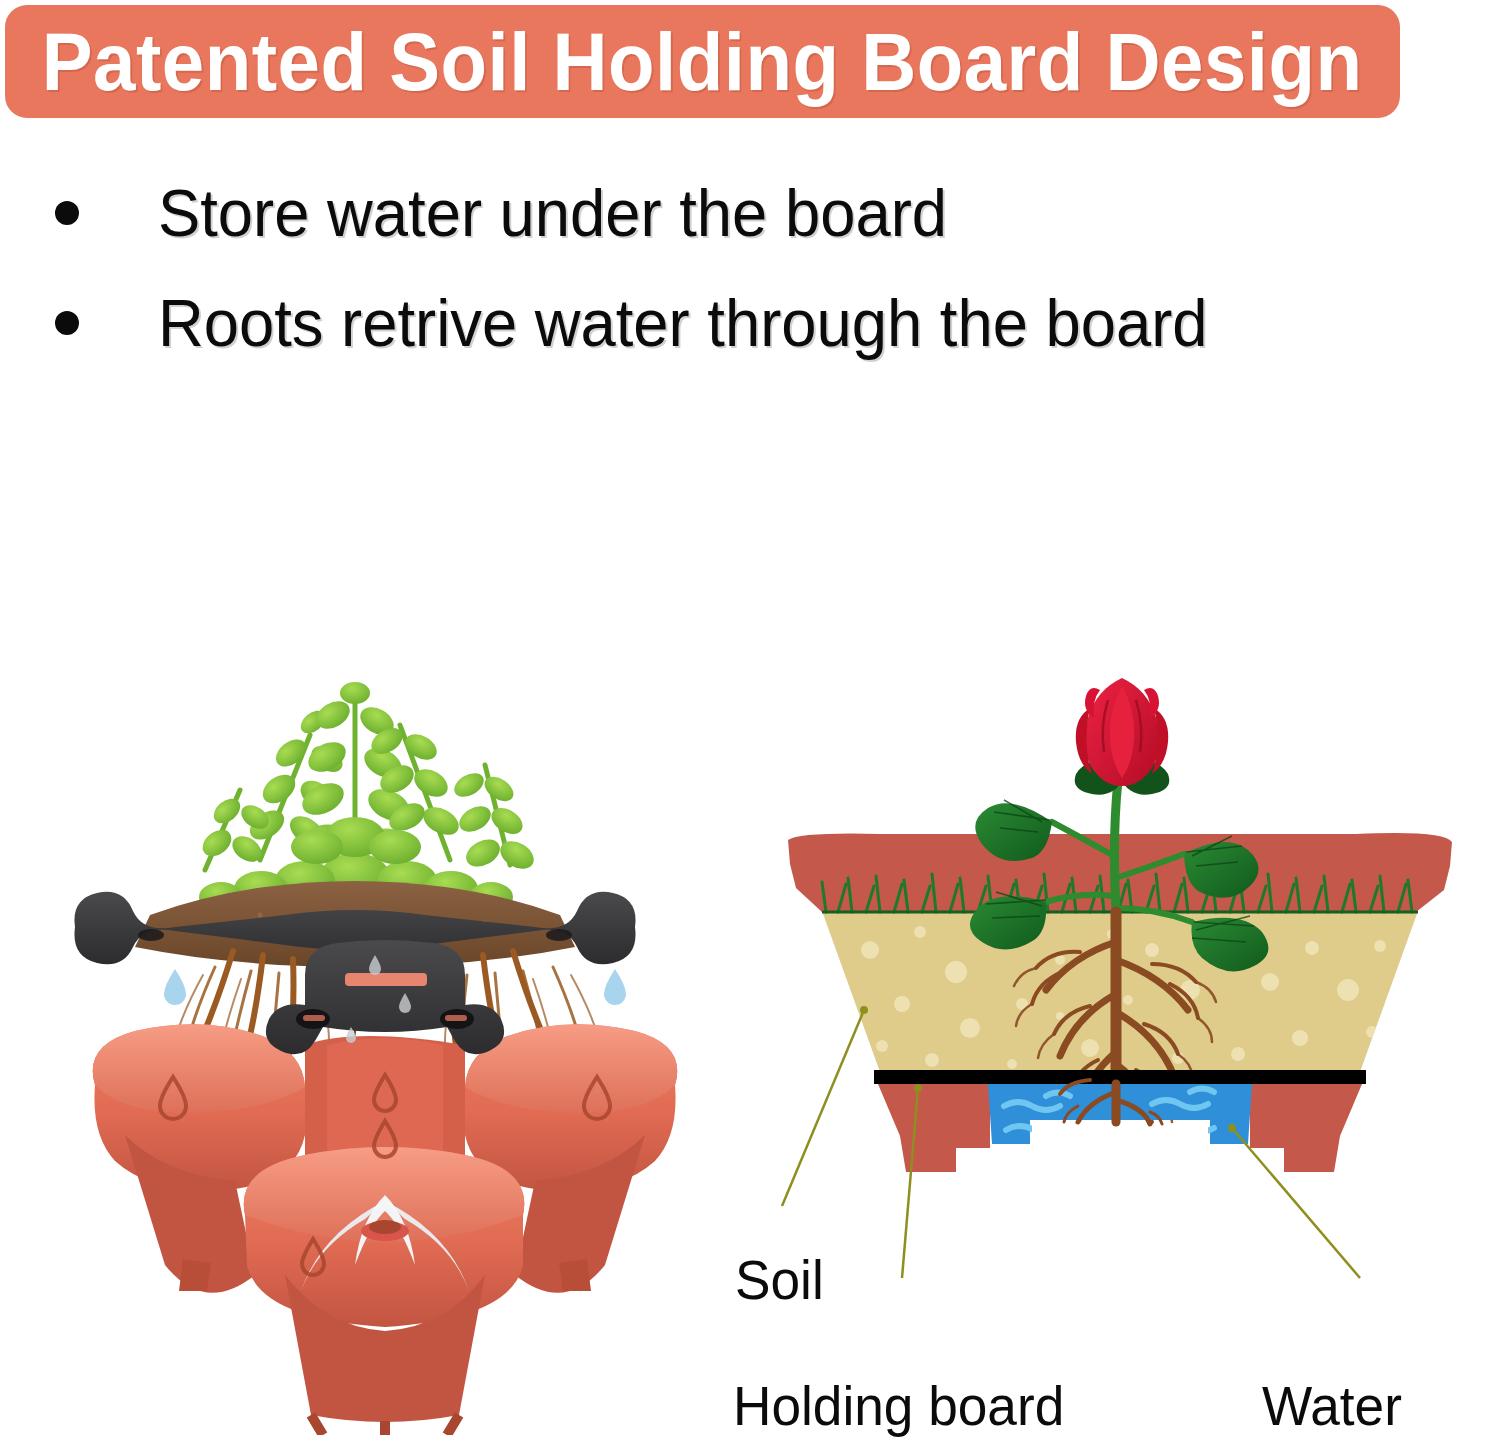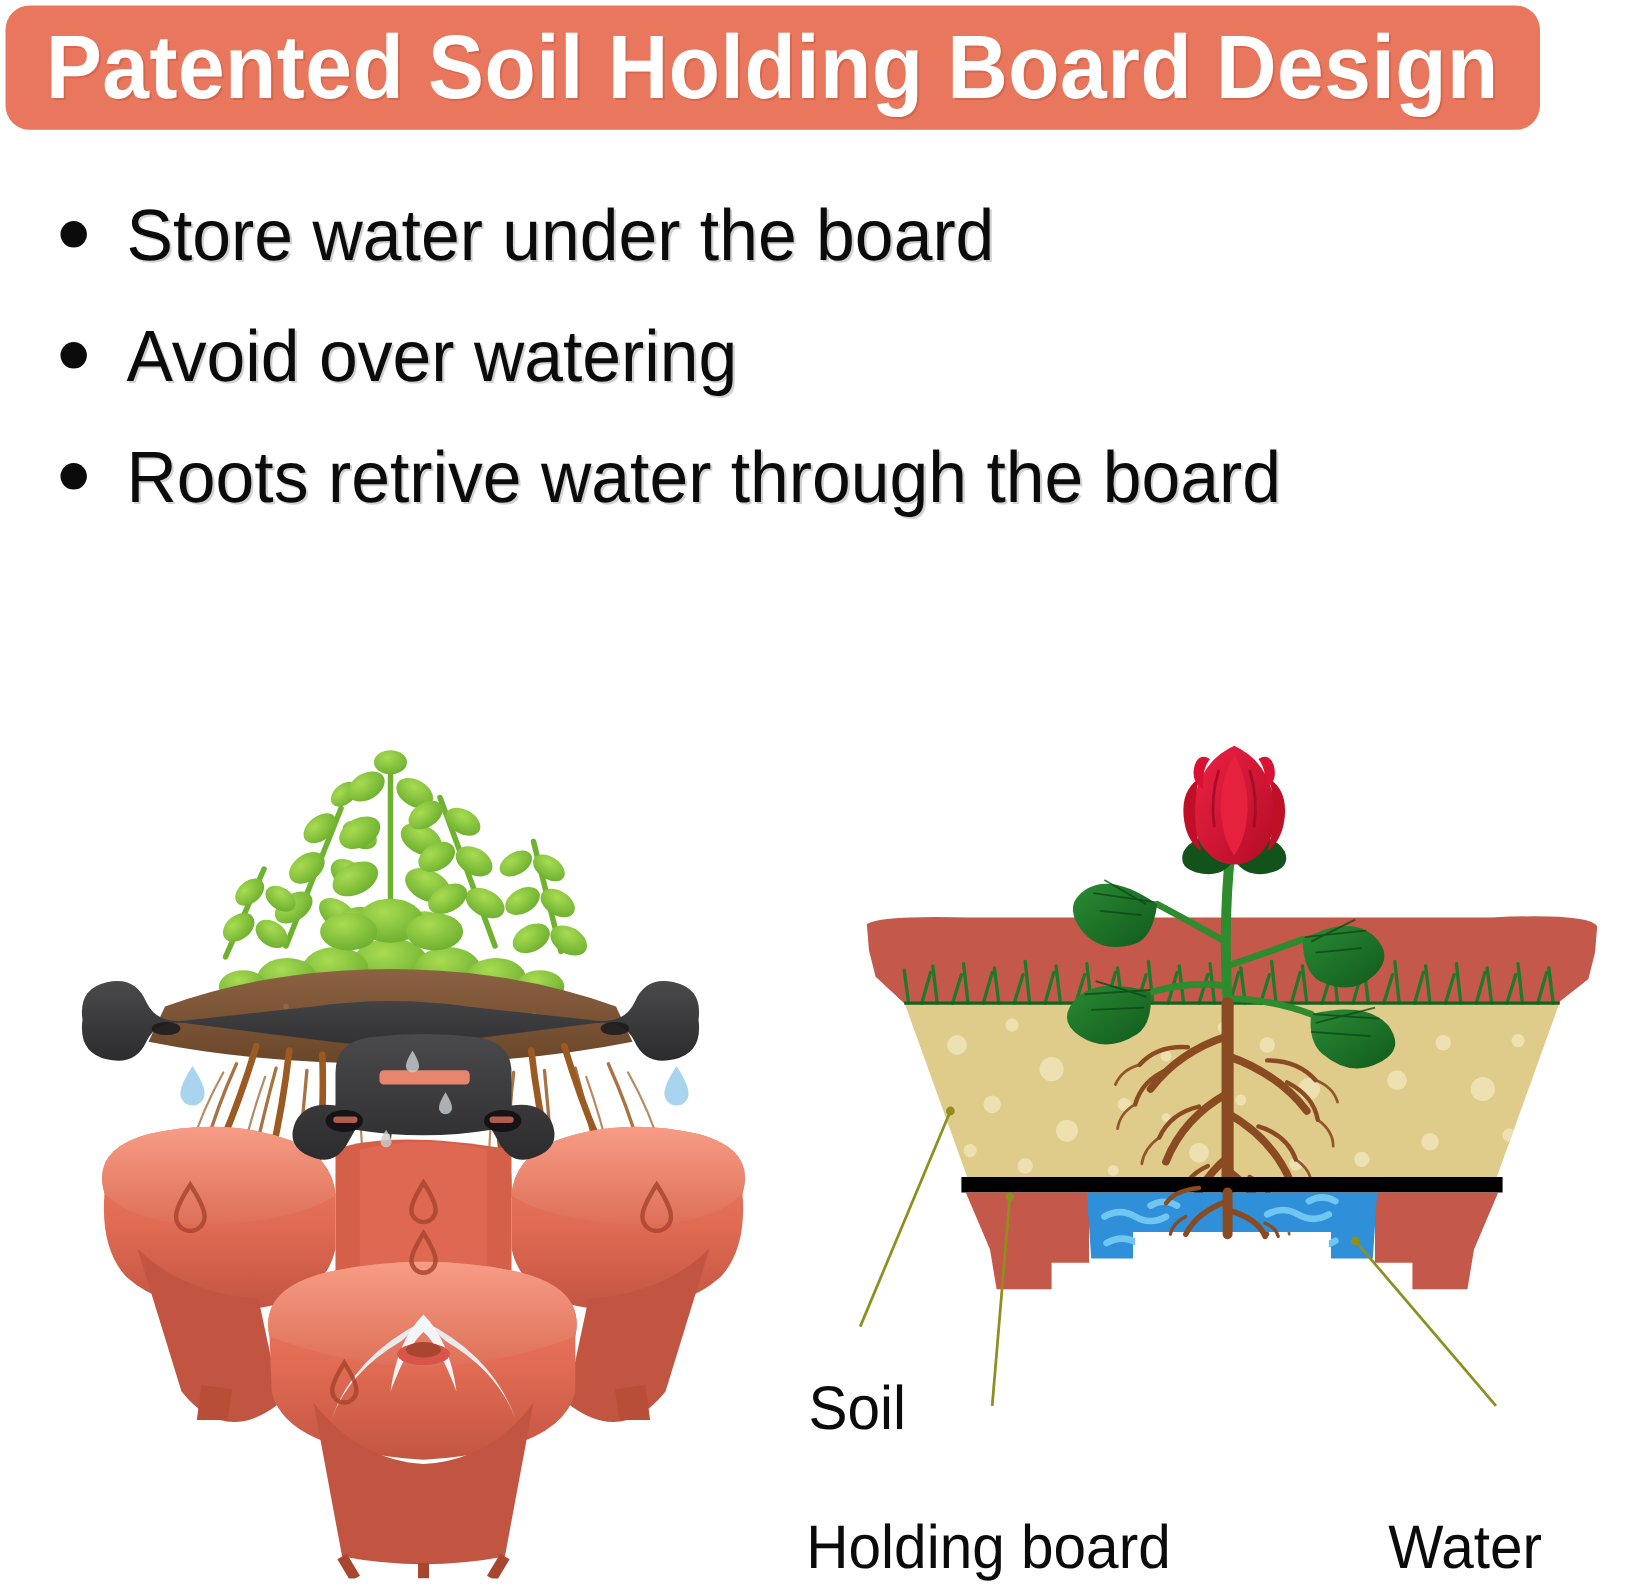--- a/index.html
+++ b/index.html
@@ -46,20 +46,21 @@
   #bullet-list {
     position: absolute;
     left: 55px;
     top: 158px;
     width: 1400px;
   }
   .bullet-row {
     display: flex;
     align-items: center;
     height: 110px;
+    gap: 43px;
   }
   .bullet-dot {
     width: 24px;
     height: 24px;
     border-radius: 50%;
     background: #0b0b0b;
     flex: 0 0 auto;
     margin-right: 36px;
   }
   .bullet-text {
@@ -112,24 +113,20 @@
   <div id="banner-title">Patented Soil Holding Board Design</div>
 </div>
 
 <div id="bullet-list">
 
   <div class="bullet-row">
     <span class="bullet-dot"></span>
     <span class="bullet-text">Store water under the board</span>
   </div>
 
-  <div class="bullet-row">
-    <span class="bullet-dot"></span>
-    <span class="bullet-text">Avoid over watering</span>
-  </div>
 
   <div class="bullet-row">
     <span class="bullet-dot"></span>
     <span class="bullet-text">Roots retrive water through the board</span>
   </div>
 
 
 </div>
 
 <div id="left-photo">

